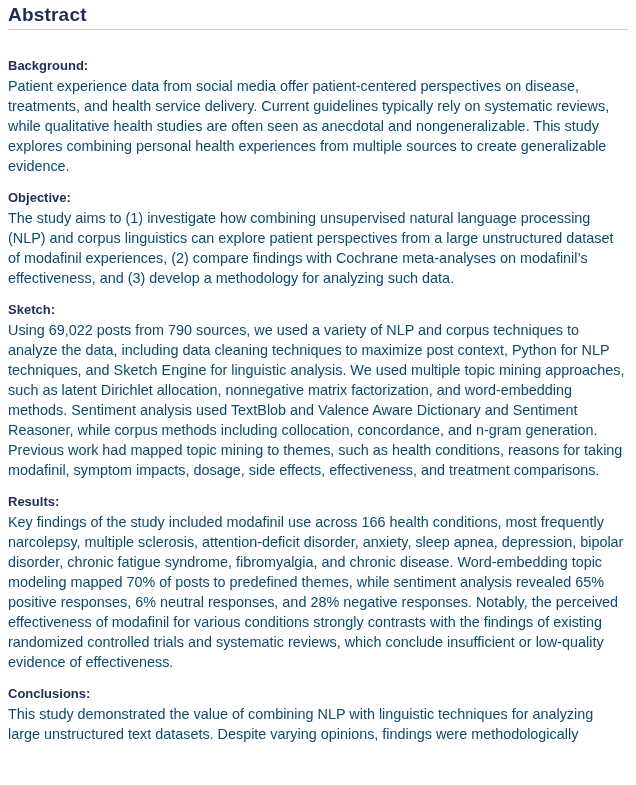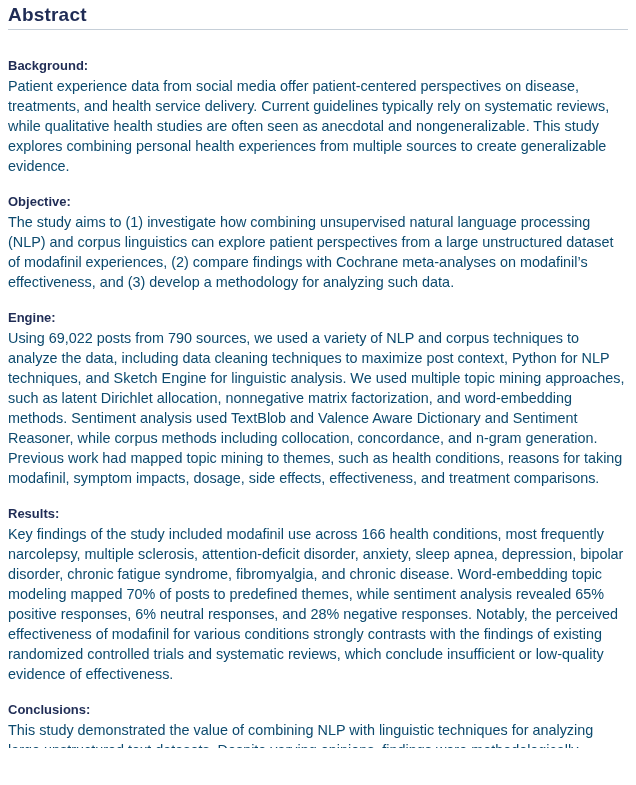--- a/index.html
+++ b/index.html
@@ -25,21 +25,21 @@
     line-height: 24px;
     letter-spacing: 0.2px;
   }
   .title-rule {
     border: none;
     border-top: 1px solid #c6cfd8;
     margin: 2px 0 0 0;
     height: 0;
   }
   .section {
-    margin-top: 16px;
+    margin-top: 0;
     margin-bottom: 12px;
   }
   .section:first-of-type {
     margin-top: 26px;
   }
   .section-label {
     font-size: 13px;
     font-weight: 700;
     color: #1f2c55;
     margin: 0;
@@ -66,21 +66,21 @@
     <h2 class="section-label">Background:</h2>
     <p class="section-text">Patient experience data from social media offer patient-centered perspectives on disease, treatments, and health service delivery. Current guidelines typically rely on systematic reviews, while qualitative health studies are often seen as anecdotal and nongeneralizable. This study explores combining personal health experiences from multiple sources to create generalizable evidence.</p>
   </div>
 
   <div class="section">
     <h2 class="section-label">Objective:</h2>
     <p class="section-text">The study aims to (1) investigate how combining unsupervised natural language processing (NLP) and corpus linguistics can explore patient perspectives from a large unstructured dataset of modafinil experiences, (2) compare findings with Cochrane meta-analyses on modafinil’s effectiveness, and (3) develop a methodology for analyzing such data.</p>
   </div>
 
   <div class="section">
-    <h2 class="section-label">Engine:</h2>
+    <h2 class="section-label">Sketch:</h2>
     <p class="section-text">Using 69,022 posts from 790 sources, we used a variety of NLP and corpus techniques to analyze the data, including data cleaning techniques to maximize post context, Python for NLP techniques, and Sketch Engine for linguistic analysis. We used multiple topic mining approaches, such as latent Dirichlet allocation, nonnegative matrix factorization, and word-embedding methods. Sentiment analysis used TextBlob and Valence Aware Dictionary and Sentiment Reasoner, while corpus methods including collocation, concordance, and n-gram generation. Previous work had mapped topic mining to themes, such as health conditions, reasons for taking modafinil, symptom impacts, dosage, side effects, effectiveness, and treatment comparisons.</p>
   </div>
 
   <div class="section">
     <h2 class="section-label">Results:</h2>
     <p class="section-text">Key findings of the study included modafinil use across 166 health conditions, most frequently narcolepsy, multiple sclerosis, attention-deficit disorder, anxiety, sleep apnea, depression, bipolar disorder, chronic fatigue syndrome, fibromyalgia, and chronic disease. Word-embedding topic modeling mapped 70% of posts to predefined themes, while sentiment analysis revealed 65% positive responses, 6% neutral responses, and 28% negative responses. Notably, the perceived effectiveness of modafinil for various conditions strongly contrasts with the findings of existing randomized controlled trials and systematic reviews, which conclude insufficient or low-quality evidence of effectiveness.</p>
   </div>
 
   <div class="section">
     <h2 class="section-label">Conclusions:</h2>

